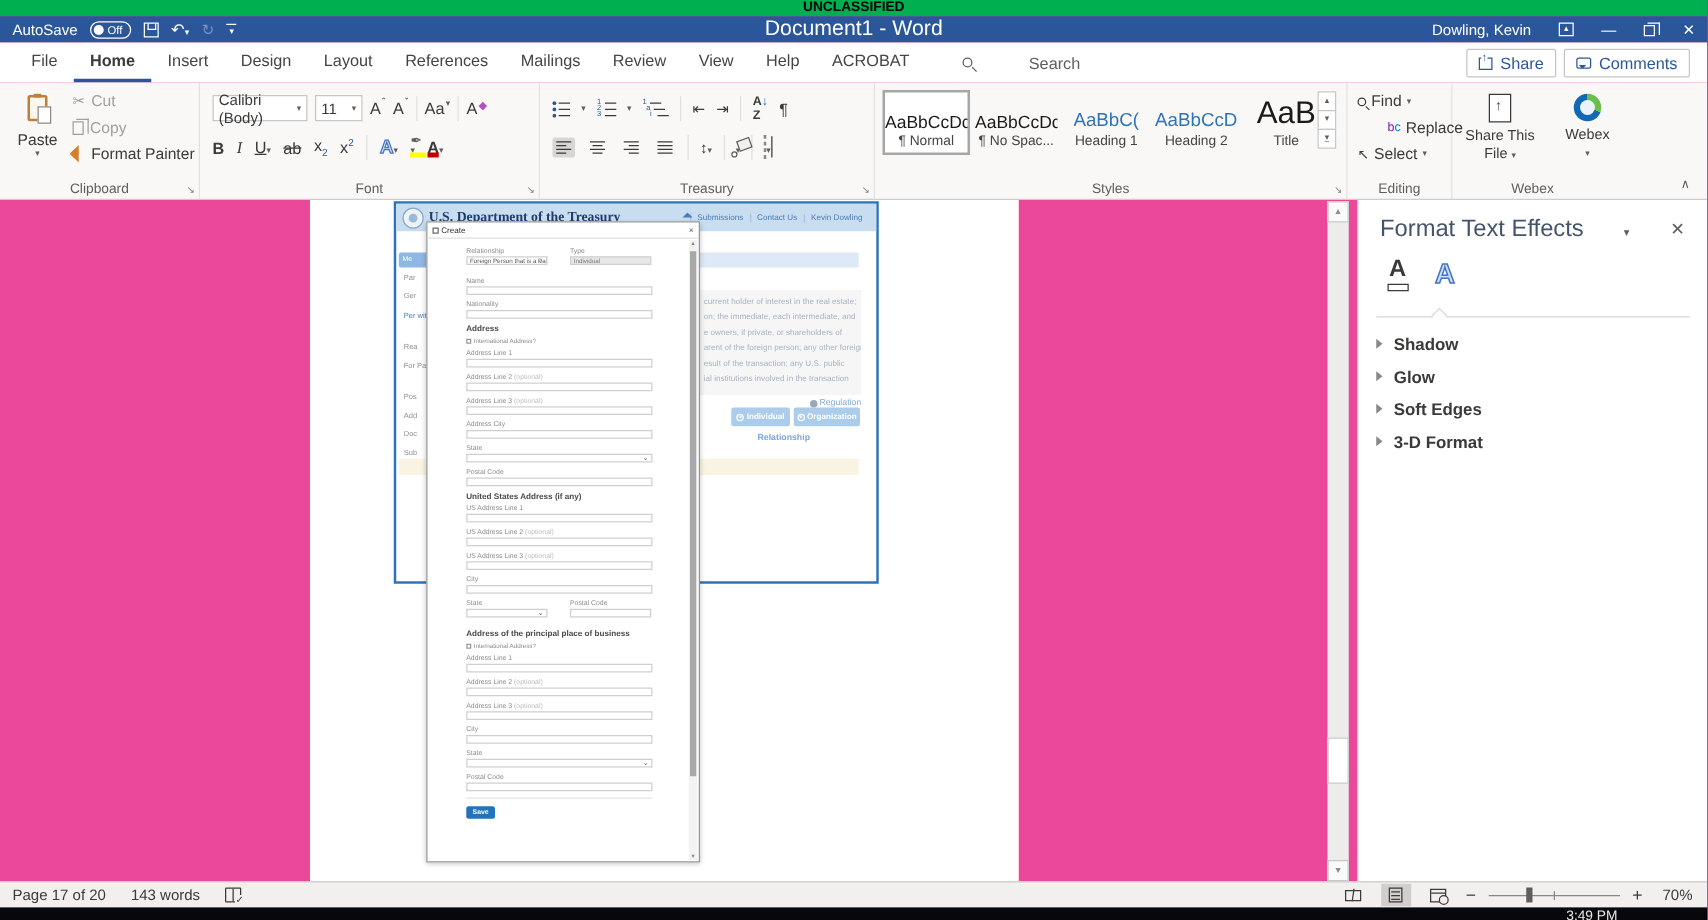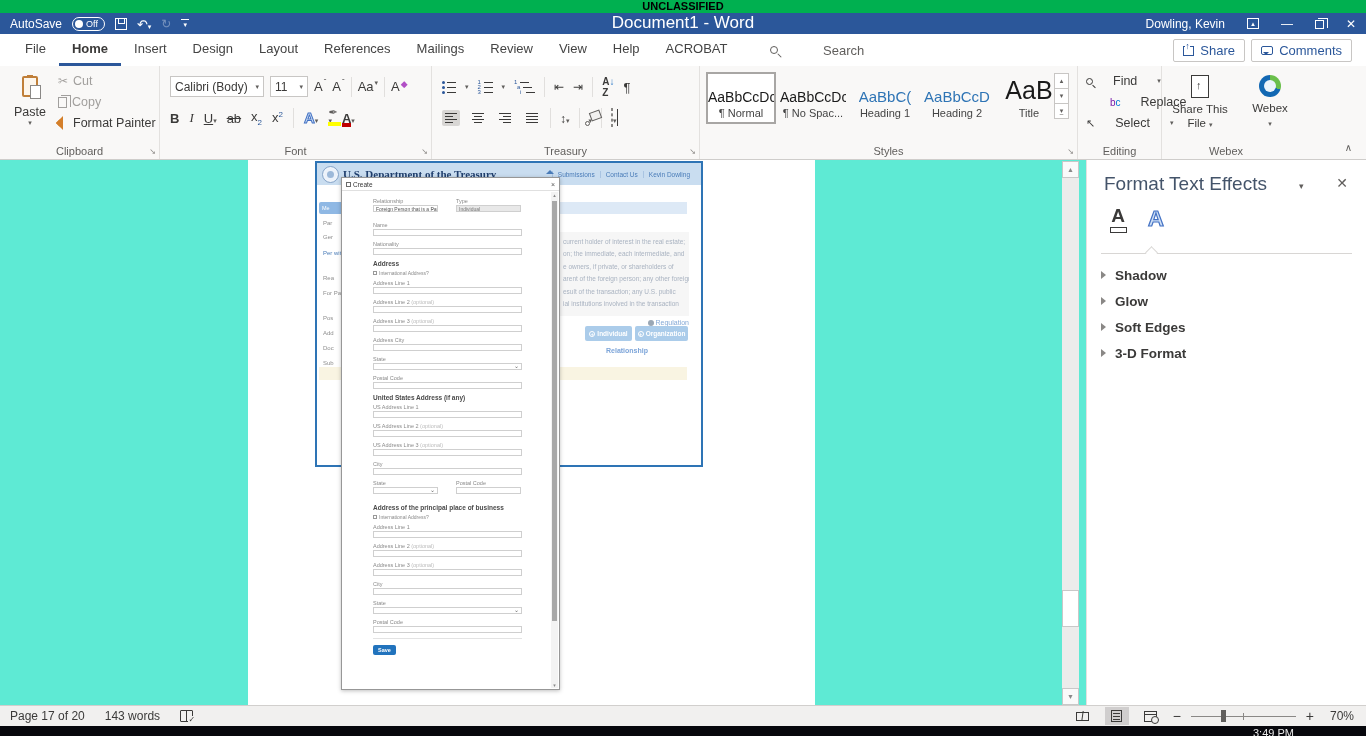--- a/index.html
+++ b/index.html
@@ -1,18 +1,18 @@
 <!DOCTYPE html>
 <html><head>
 <meta charset="utf-8">
 <style>
   * { margin:0; padding:0; box-sizing:border-box; }
   html,body { background:#555; }
   #screen { position:relative; width:1366px; height:736px; overflow:hidden;
-            background:#5eead4; font-family:"Liberation Sans",sans-serif;
+            background:#ec4899; font-family:"Liberation Sans",sans-serif;
             -webkit-font-smoothing:antialiased; }
 
   
   .banner { position:absolute; top:0; left:0; right:0; height:13px; background:#00b050;
             text-align:center; font-size:11px; font-weight:bold; color:#000; line-height:12px; }
 
   
   .titlebar { position:absolute; top:13px; left:0; right:0; height:21px; background:#2b579a; color:#fff; }
   .qat { position:absolute; left:10px; top:0; height:21px; display:flex; align-items:center; gap:10px; }
   .qat-label { font-size:12px; }
@@ -75,21 +75,21 @@
   .cut-ic { font-size:12px; color:#a19f9d; }
   .copy-ic { width:9px; height:11px; border:1px solid #a19f9d; position:relative; background:#f9f8f7; }
   .copy-ic::before { content:""; position:absolute; left:2px; top:-3px; width:9px; height:11px; border:1px solid #a19f9d; border-bottom:none; border-left:none; }
   .fp-ic { width:0; height:0; border:5px solid transparent; border-top-color:#d47f2a; border-left-color:#d47f2a; transform:rotate(-45deg); }
 
   
   .g-font { width:272px; }
   .font-row1 { position:absolute; left:10px; top:10px; display:flex; align-items:center; gap:6px; }
   .combo { height:21px; background:#fff; border:1px solid #c8c6c4; display:flex; align-items:center;
            font-size:12px; color:#3b3a39; padding:0 4px; justify-content:space-between; }
-  .font-name { width:94px; }
+  .font-name { width:76px; }
   .font-size { width:38px; }
   .fbtn { font-size:13px; color:#3b3a39; display:flex; align-items:flex-start; gap:1px; }
   .sup { font-size:8px; margin-top:-2px; }
   .font-row2 { position:absolute; left:10px; top:42px; display:flex; align-items:center; gap:10px; }
   .fmt { font-size:13px; color:#3b3a39; }
   .u-l { text-decoration:underline; }
   .strike { text-decoration:line-through; }
   .sub { font-size:8px; vertical-align:sub; color:#2b579a; }
   .sup2 { font-size:8px; vertical-align:super; color:#2b579a; }
   .bigA { font-weight:bold; font-size:15px; color:#cfe0f5; -webkit-text-stroke:1px #4472c4; }
@@ -134,21 +134,21 @@
   .sprev.h { color:#2e74b5; font-size:15px; }
   .sprev.t { font-size:25px; font-weight:400; }
   .sname { font-size:11px; color:#444; margin-top:2px; white-space:nowrap; }
   .style-scroll { position:absolute; right:8px; top:7px; width:15px; display:flex; flex-direction:column; }
   .ss-btn { height:16px; border:1px solid #c8c6c4; background:#fff; font-size:7px; color:#605e5c;
             text-align:center; line-height:14px; margin-bottom:-1px; }
 
   
   .g-edit { width:84px; }
   .edit-col { position:absolute; left:8px; top:8px; display:flex; flex-direction:column; gap:7px; }
-  .edit-row { display:flex; align-items:center; gap:20px; font-size:12.5px; color:#3b3a39; }
+  .edit-row { display:flex; align-items:center; gap:4px; font-size:12.5px; color:#3b3a39; }
   .mag2 { width:7px; height:7px; border:1.3px solid #3b3a39; border-radius:50%; position:relative; }
   .mag2::after { content:""; position:absolute; width:4px; border-top:1.3px solid #3b3a39; transform:rotate(45deg); left:5px; top:7px; }
   .rep-ic { font-size:10px;margin-left:24px; }
   .rep-ic .b { color:#7719aa; } .rep-ic .c { color:#0078d4; }
   .sel-ic { font-size:11px; color:#3b3a39; }
 
   
   .g-webex { width:128px; }
   .wx-wrap { position:absolute; left:10px; top:6px; display:flex; gap:14px; }
   .wx-btn { display:flex; flex-direction:column; align-items:center; width:56px; }

